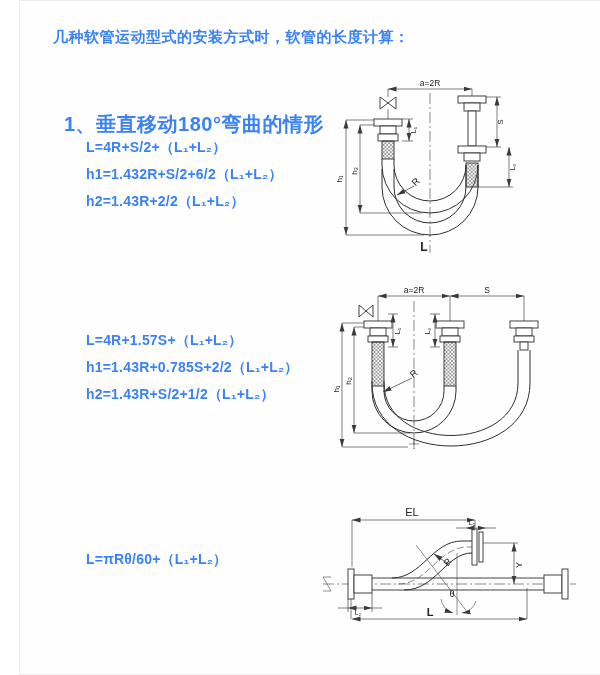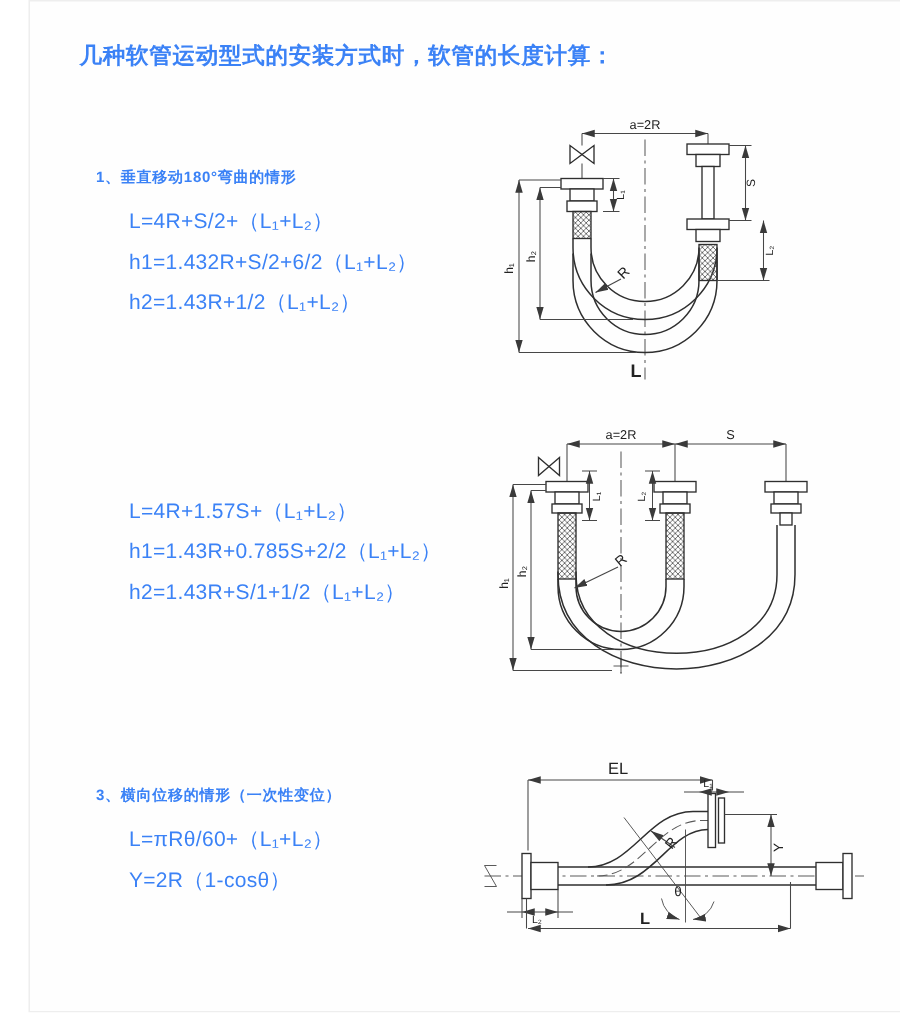--- a/index.html
+++ b/index.html
@@ -2,50 +2,48 @@
 <html><head>
 <meta charset="utf-8">
 <style>
   html,body{margin:0;padding:0;background:#ffffff;}
   .page{
     position:relative;width:600px;height:675px;background:#fefefe;
     font-family:"Liberation Sans","DejaVu Sans",sans-serif;color:#3b82f6;
     overflow:hidden;border:1px solid #eeeeee;box-sizing:border-box;margin-left:19px;
   }
   .doc-title{position:absolute;left:33px;top:27px;font-size:15px;font-weight:700;letter-spacing:.5px;}
-  .sec-heading{position:absolute;font-size:10px;font-weight:700;letter-spacing:.5px;}
-  .formula{position:absolute;left:66px;font-size:14px;font-weight:400;letter-spacing:.2px;white-space:pre;}
+  .sec-heading{position:absolute;font-size:20px;font-weight:700;letter-spacing:.5px;}
+  .formula{position:absolute;left:66px;font-size:14px;font-weight:700;letter-spacing:.2px;white-space:pre;}
   svg{position:absolute;overflow:visible;}
   svg text{font-family:"Liberation Sans","DejaVu Sans",sans-serif;fill:#222;}
   .draw{stroke:#2f2f2f;fill:none;stroke-width:1;}
   .fit{stroke:#2f2f2f;fill:#ffffff;stroke-width:.9;}
   .dim{stroke:#474747;fill:none;stroke-width:.7;}
   .thin{stroke:#474747;fill:none;stroke-width:.6;}
   .cl{stroke:#5a5a5a;fill:none;stroke-width:.7;stroke-dasharray:11 3 2 3;}
   .cl2{stroke:#5a5a5a;fill:none;stroke-width:.7;stroke-dasharray:7 3;}
 </style>
 </head>
 <body>
 
 <div class="page">
 
   <div class="doc-title">几种软管运动型式的安装方式时，软管的长度计算：</div>
 
   <div class="sec-heading" style="left:44px;top:110px">1、垂直移动180°弯曲的情形</div>
   <div class="formula" style="top:138px">L=4R+S/2+（L₁+L₂）</div>
   <div class="formula" style="top:165px">h1=1.432R+S/2+6/2（L₁+L₂）</div>
-  <div class="formula" style="top:192px">h2=1.43R+1/2（L₁+L₂）</div>
+  <div class="formula" style="top:192px">h2=1.43R+2/2（L₁+L₂）</div>
 
   <div class="formula" style="top:331px">L=4R+1.57S+（L₁+L₂）</div>
   <div class="formula" style="top:358px">h1=1.43R+0.785S+2/2（L₁+L₂）</div>
-  <div class="formula" style="top:385px">h2=1.43R+S/1+1/2（L₁+L₂）</div>
-
-  <div class="sec-heading" style="left:44px;top:522px">3、横向位移的情形（一次性变位）</div>
+  <div class="formula" style="top:385px">h2=1.43R+S/2+1/2（L₁+L₂）</div>
+
   <div class="formula" style="top:550px">L=πRθ/60+（L₁+L₂）</div>
-  <div class="formula" style="top:577px">Y=2R（1-cosθ）</div>
 
   <svg style="left:312px;top:60px" width="282" height="205" viewBox="312 60 282 205">
     <defs>
       <marker id="ar1" orient="auto-start-reverse" markerUnits="userSpaceOnUse" markerWidth="9" markerHeight="6" refX="8.5" refY="3">
         <path d="M0,.5 L8.5,3 L0,5.5 Z" fill="#3a3a3a"></path>
       </marker>
       <pattern id="ha1" width="3.6" height="3.6" patternUnits="userSpaceOnUse">
         <path d="M0,0 L3.6,3.6 M3.6,0 L0,3.6" stroke="#555" stroke-width=".55"></path>
       </pattern>
     </defs>

